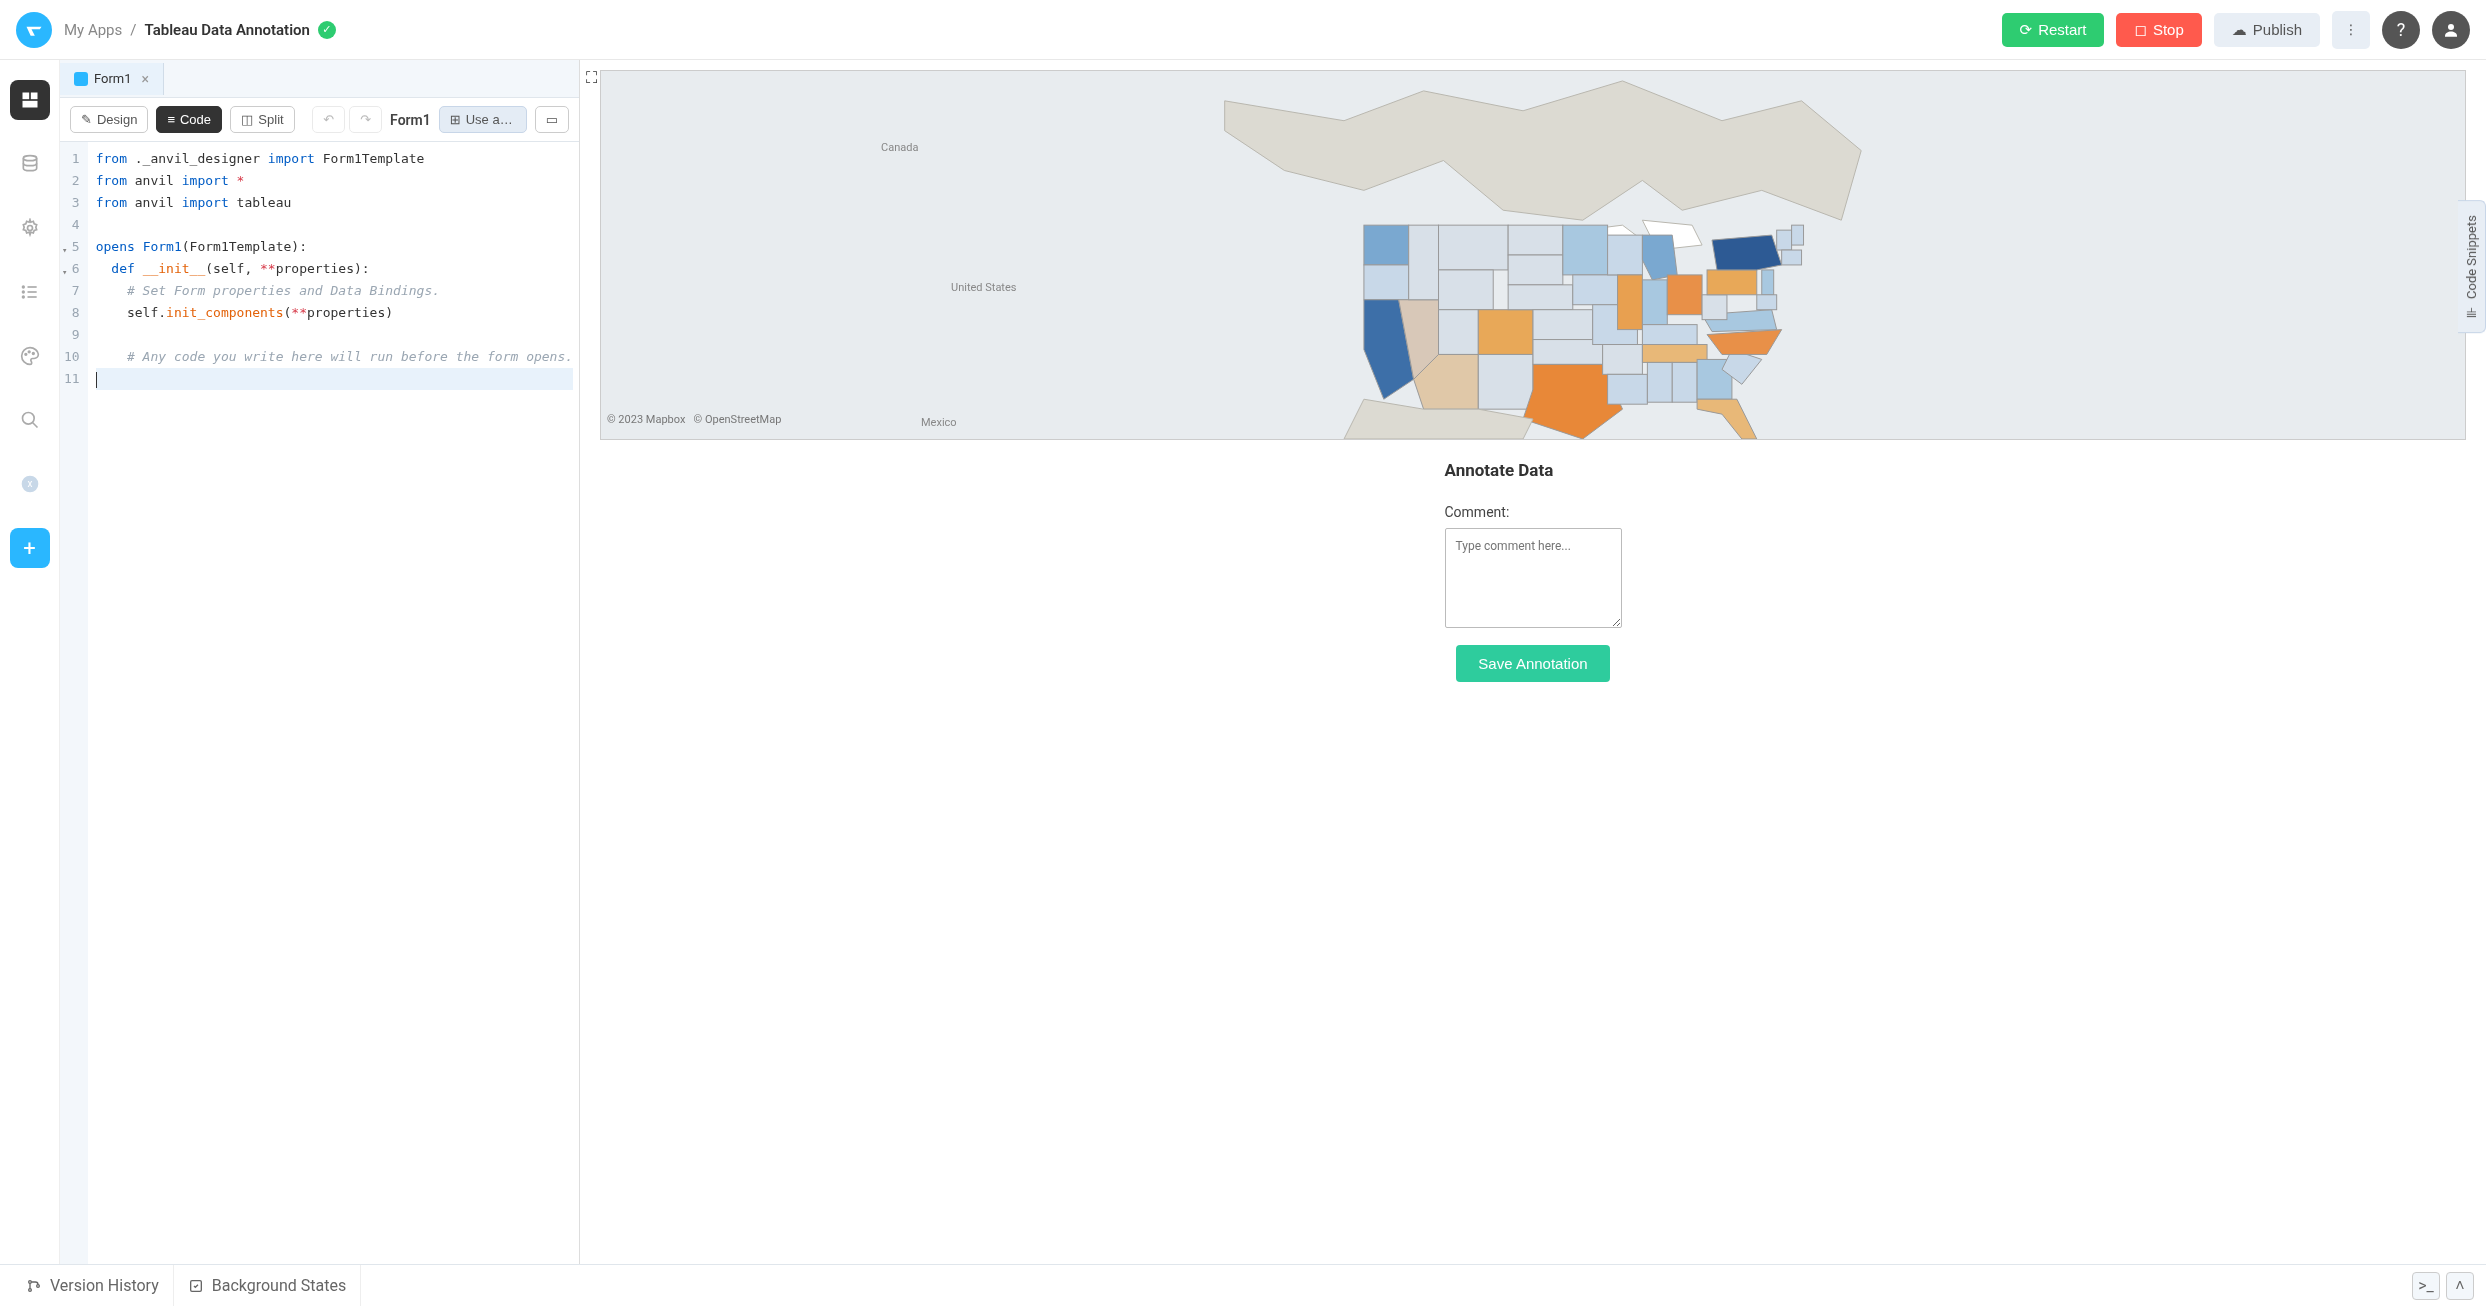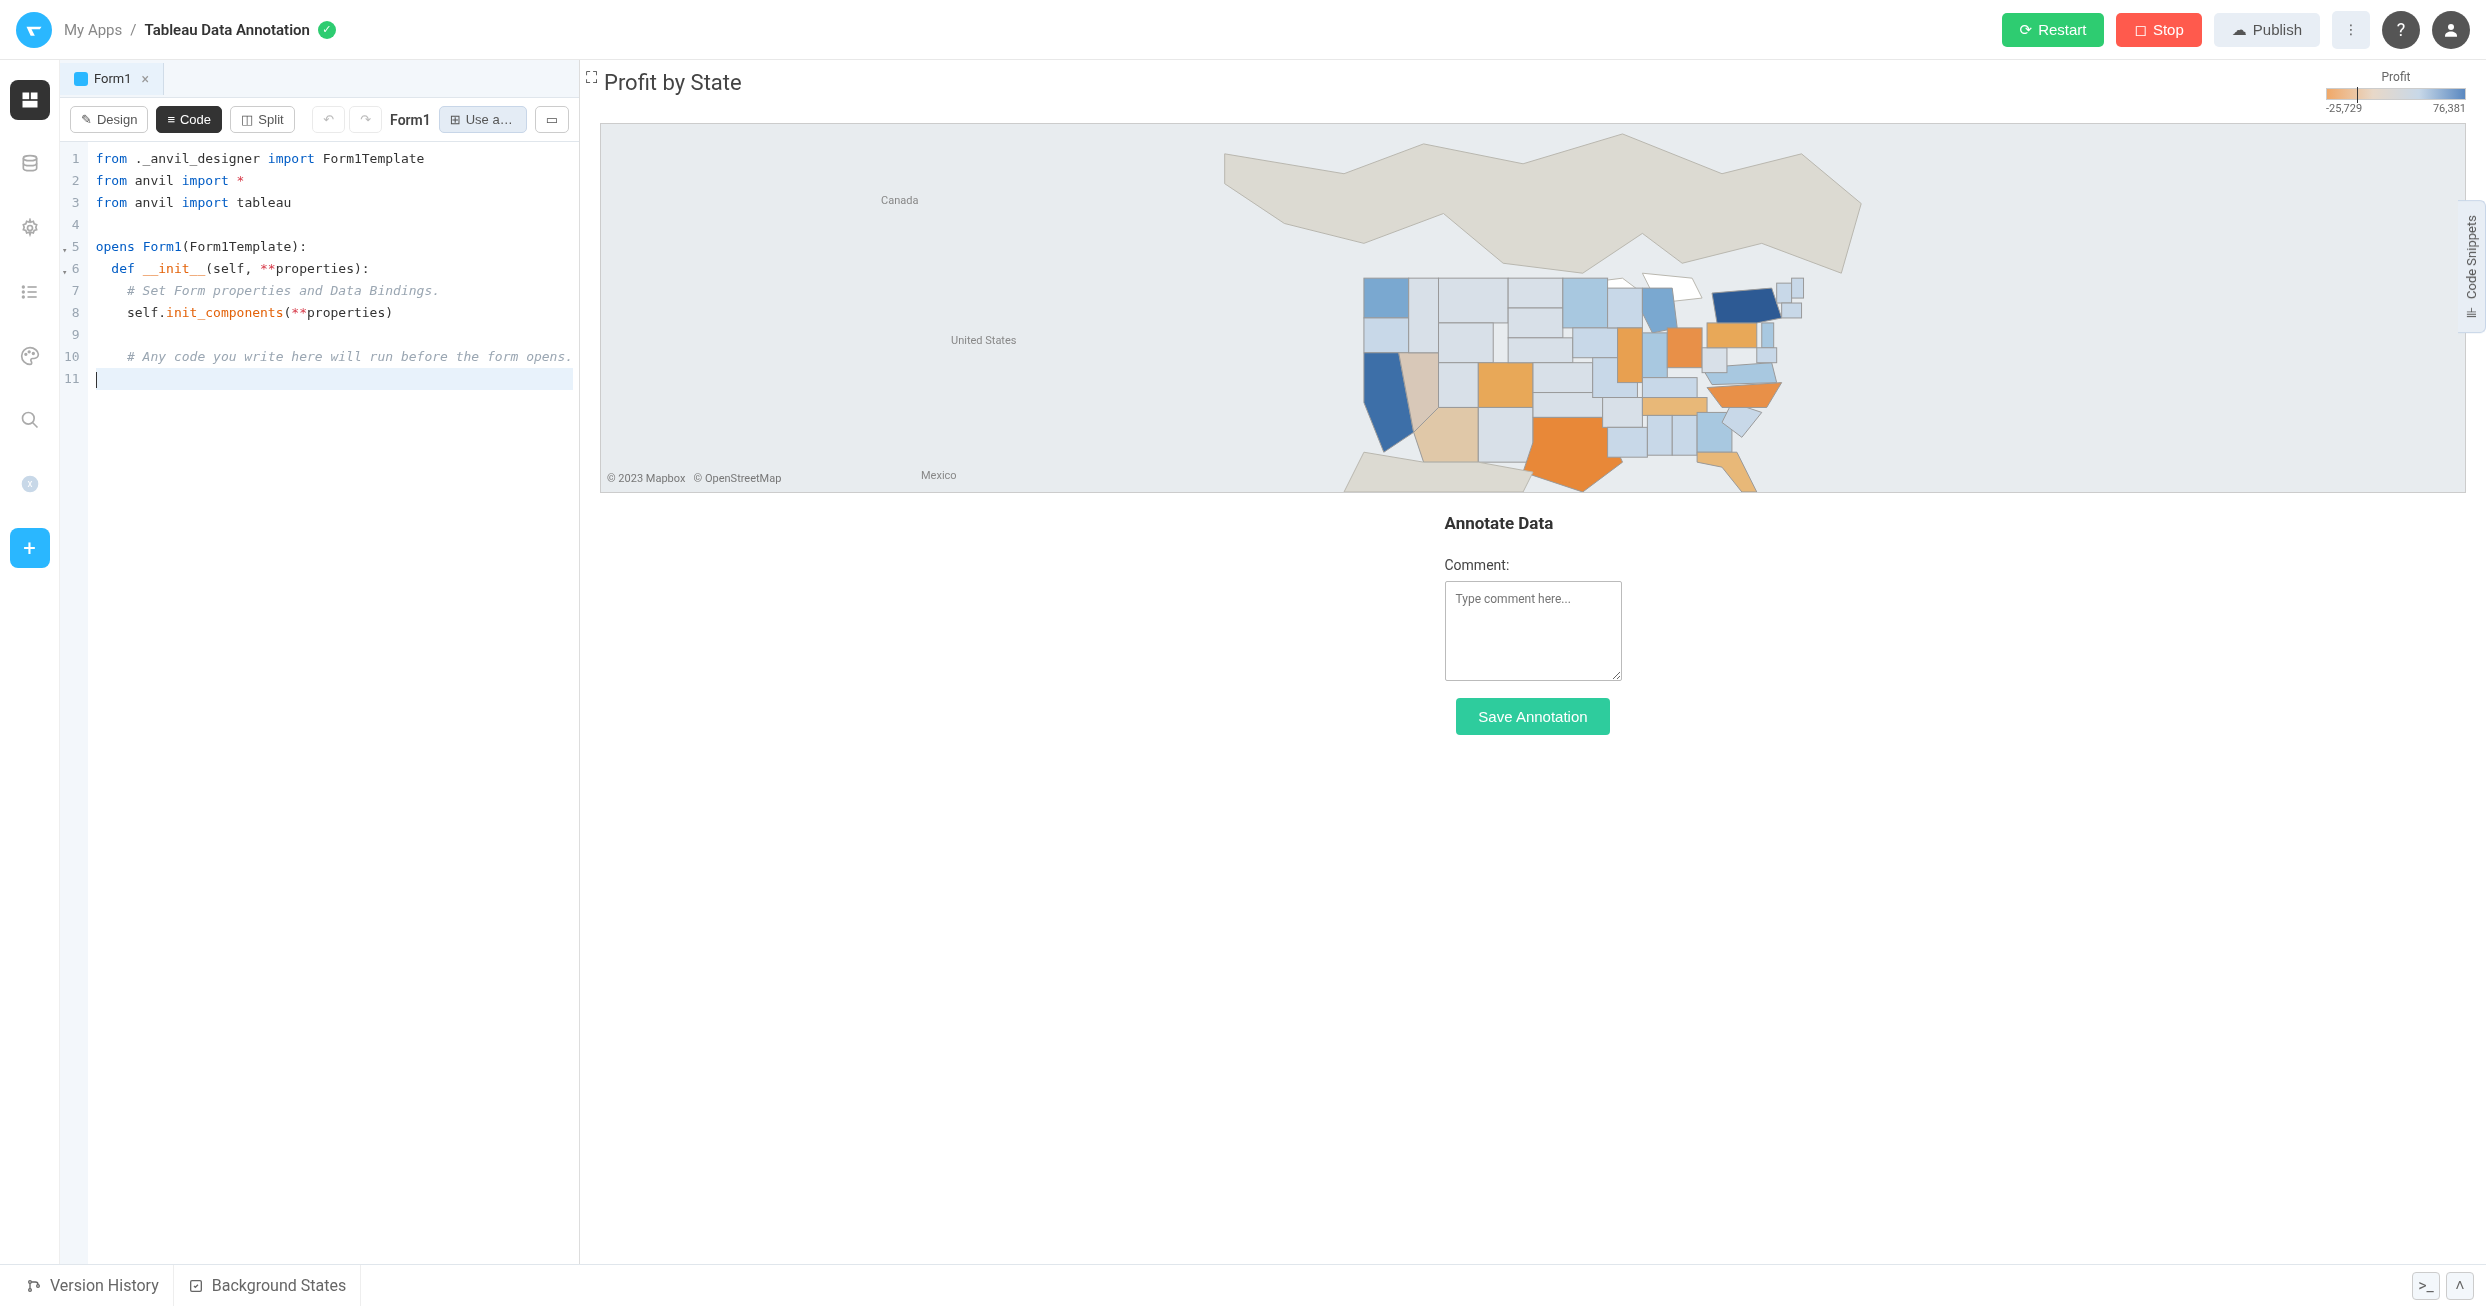--- a/index.html
+++ b/index.html
@@ -65,21 +65,21 @@
 .expand-icon { position: absolute; top: 8px; left: 6px; color: #333; cursor: pointer; font-size: 16px; }
 .preview-header { display: flex; justify-content: space-between; align-items: flex-start; margin-bottom: 8px; padding-left: 4px; }
 .preview-title { font-size: 22px; font-weight: 400; color: #444; }
 .legend { font-size: 12px; color: #666; text-align: center; }
 .legend-bar { width: 140px; height: 12px; background: linear-gradient(to right, #f0a868, #e8d8c8, #c8d8e8, #5a88c0); border: 1px solid #ccc; margin-top: 4px; position: relative; }
 .legend-bar::before { content: ""; position: absolute; left: 30px; top: -2px; width: 1px; height: 16px; background: #333; }
 .legend-labels { display: flex; justify-content: space-between; width: 140px; font-size: 11px; color: #666; margin-top: 2px; }
 
 .map-container { border: 1px solid #ccc; height: 370px; position: relative; background: #e8ecef; overflow: hidden; }
 .map-svg { width: 100%; height: 100%; }
-.map-attr { position: absolute; bottom: 7px; left: 6px; font-size: 11px; color: #777; }
+.map-attr { position: absolute; bottom: 13px; left: 6px; font-size: 11px; color: #777; }
 .map-label { position: absolute; font-size: 11px; color: #888; }
 
 .annotate-section { max-width: 700px; margin: 20px auto 0; }
 .annotate-title { font-size: 17px; font-weight: 700; margin-bottom: 24px; }
 .field-label { font-size: 14px; margin-bottom: 8px; display: block; color: #444; }
 .comment-box { width: 100%; height: 100px; border: 1px solid #bbb; border-radius: 2px; padding: 10px; font-size: 12px; resize: both; font-family: inherit; }
 .save-row { text-align: center; margin-top: 14px; }
 .btn-save { background: #2ecc9d; color: #fff; border: none; padding: 10px 22px; border-radius: 4px; font-size: 15px; cursor: pointer; }
 
 
@@ -260,31 +260,20 @@
           <div class="line"></div>
           <div class="line">    <span class="cm"># Any code you write here will run before the form opens.</span></div>
           <div class="line cursor-line"><span class="cursor-caret"></span></div>
         </div>
       </div>
     </div>
 
     <div class="preview">
       <span class="expand-icon">⛶</span>
 
-      <div class="preview-header">
-        <div class="preview-title">Profit by State</div>
-        <div class="legend">
-          <div>Profit</div>
-          <div class="legend-bar"></div>
-          <div class="legend-labels">
-            <span>-25,729</span>
-            <span>76,381</span>
-          </div>
-        </div>
-      </div>
 
       <div class="map-container">
         <svg class="map-svg" viewBox="0 0 740 370">
 
           <path d="M60 30 L180 50 L260 20 L360 40 L460 10 L560 50 L640 30 L700 80 L680 150 L600 120 L520 140 L480 110 L420 150 L340 140 L280 90 L200 120 L120 100 L60 60 Z" fill="#dcdad2" stroke="#b8b6ae" stroke-width="1"></path>
 
           <path d="M420 160 L460 155 L480 170 L450 180 L410 175 Z" fill="#fff" stroke="#b8b6ae"></path>
           <path d="M480 150 L530 155 L540 175 L495 180 Z" fill="#fff" stroke="#b8b6ae"></path>
 
           <rect x="200" y="155" width="45" height="40" fill="#7aa8d0" stroke="#999"></rect>

